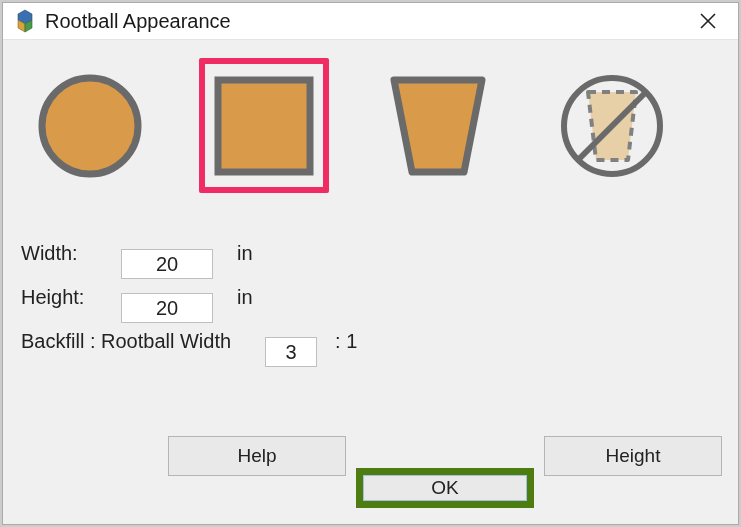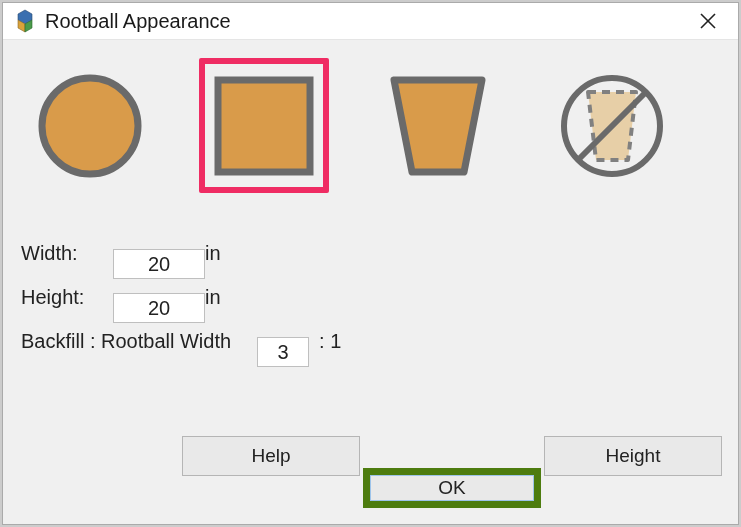--- a/index.html
+++ b/index.html
@@ -78,42 +78,43 @@
 
   .form {
     padding-left: 4px;
     font-size: 20px;
     color: #222;
   }
   .form-row {
     display: flex;
     align-items: center;
     height: 44px;
+    gap: 8px;
   }
   .form-row .lbl { }
   .col-label { width: 92px; }
   .num-input {
     width: 92px;
     height: 30px;
     border: 1px solid #bfbfbf;
     background: #fff;
     font-size: 20px;
     text-align: center;
     color: #222;
     padding: 0;
     margin-top: 22px;
   }
   .num-input.small { width: 52px; }
-  .unit { }
+  .unit { margin-left: 16px; }
 
   .button-row {
     margin-top: auto;
     display: flex;
     justify-content: flex-end;
-    gap: 3px;
+    gap: 10px;
     padding: 0 2px 2px 0;
   }
   .btn {
     width: 178px;
     height: 40px;
     background: #e9e9e9;
     border: 1px solid #b5b5b5;
     font-size: 19px;
     color: #222;
     display: flex;

